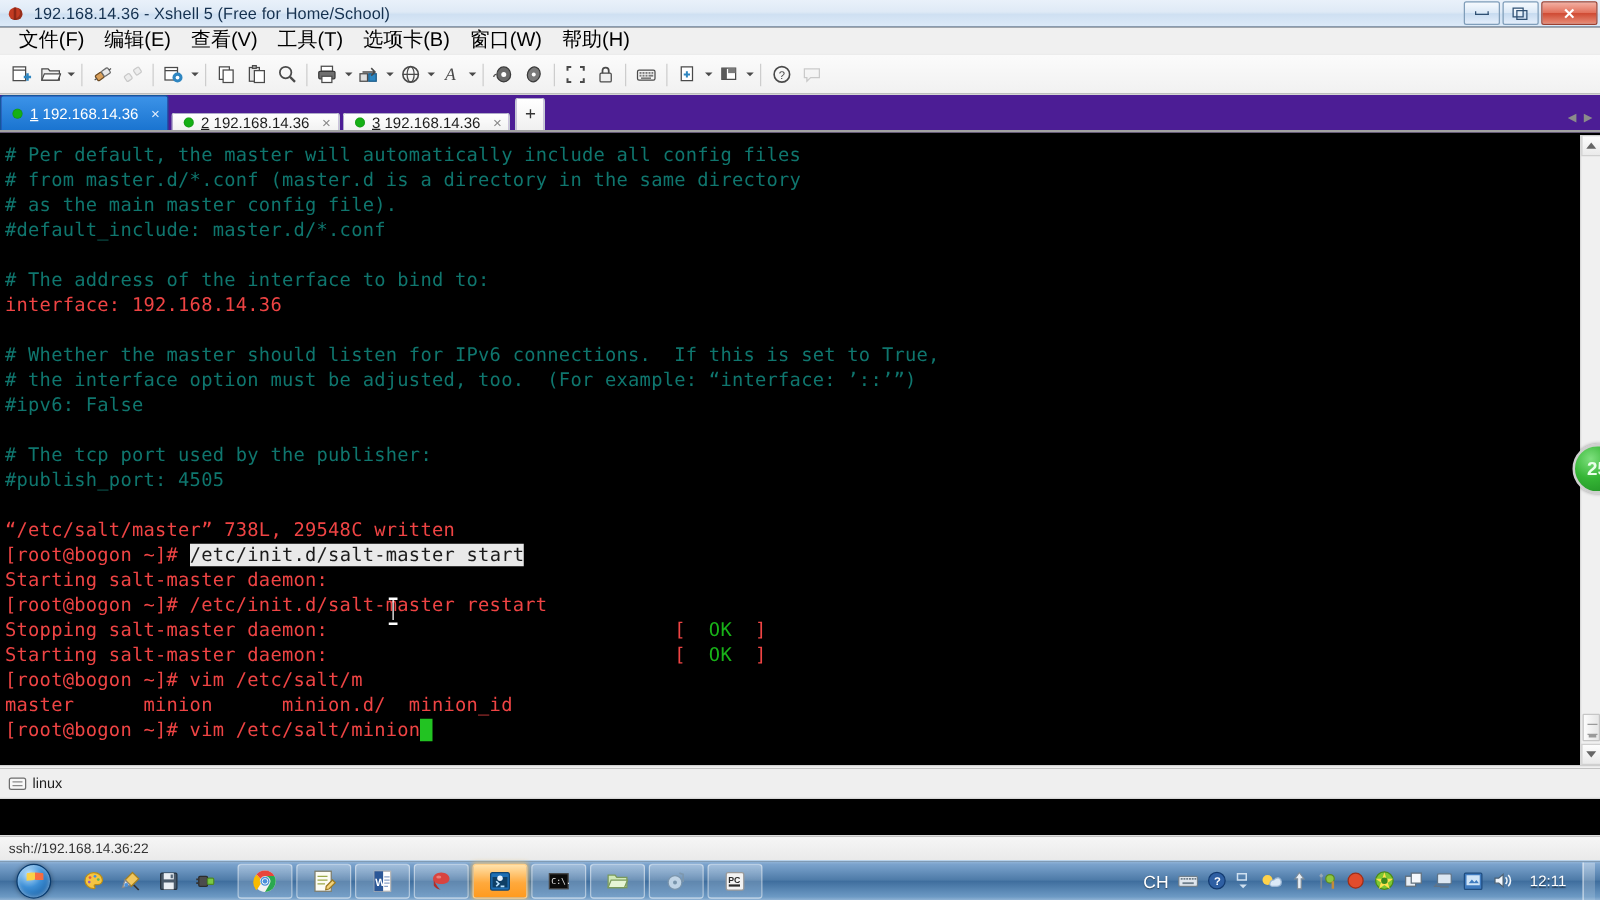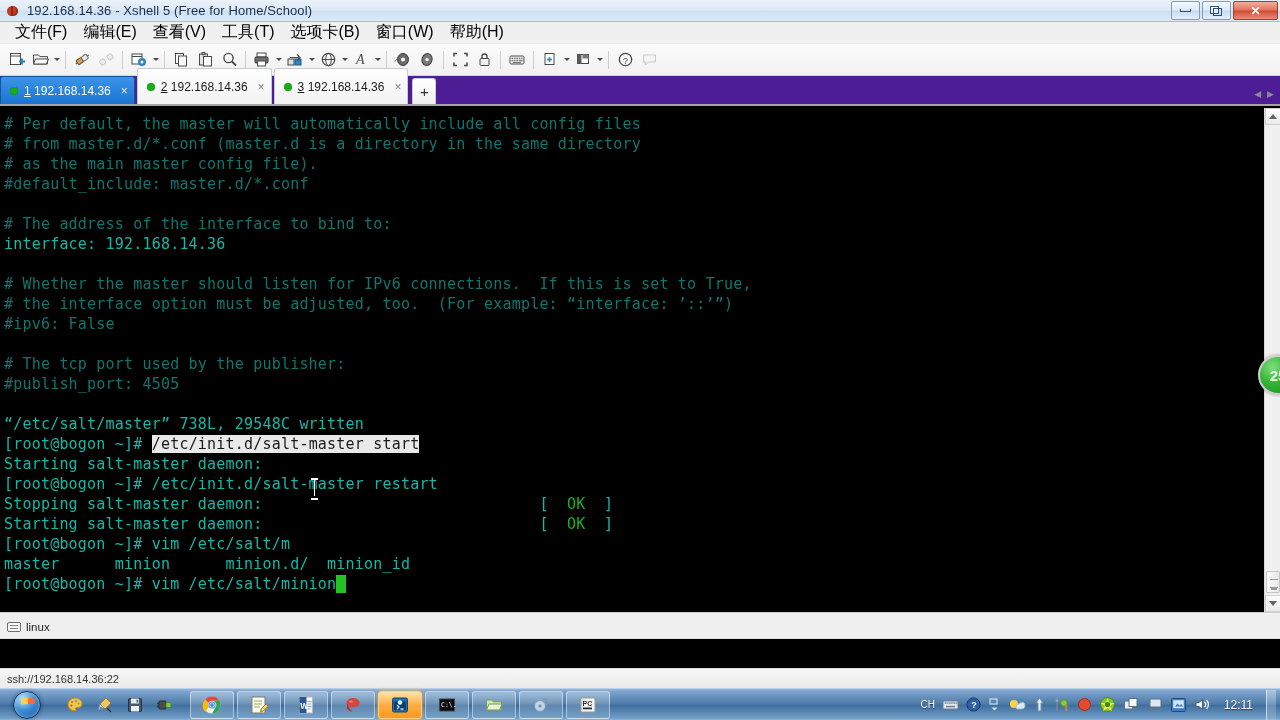--- a/index.html
+++ b/index.html
@@ -84,21 +84,21 @@
   .tb-btn svg { display: block; }
   .tb-btn.dim { opacity: .35; }
 
   
   .tabbar {
     position: absolute; left: 0; top: 76px; width: 1280px; height: 30px;
     background: #4c1d95; border-bottom: 2px solid #a3a3a3;
     display: flex; align-items: flex-end; padding-left: 0px;
   }
   .tab {
-    height: 36px; display: flex; align-items: center; gap: 6px;
+    height: 14px; display: flex; align-items: center; gap: 6px;
     padding: 0 6px 0 9px; margin-right: 2px;
     background: linear-gradient(to bottom,#ffffff 0%,#f2f2f2 100%);
     border: 1px solid #c5ccd3; border-bottom: none;
     border-radius: 3px 3px 0 0; font-size: 12px; color: #1b1b1b;
     white-space: nowrap; position: relative;
   }
   .tab.active {
     background: linear-gradient(to bottom,#3c93e8 0%,#1a74d0 100%);
     color: #fff; border-color: #14569c; height: 28px;
   }
@@ -120,21 +120,21 @@
   .terminal {
     position: absolute; left: 0; top: 108px; width: 1264px; height: 504px;
     background: #000; overflow: hidden;
     font-family: "DejaVu Sans Mono", "Liberation Mono", monospace;
     font-size: 15px; line-height: 20px; letter-spacing: .2px;
     padding: 6px 0 0 4px; color: #d8d8d8;
     white-space: pre;
   }
   .t-line { height: 20px; white-space: pre; }
   .c-cyan { color: #0f766e; }
-  .c-white { color: #14b8a6; }
+  .c-white { color: #ef4444; }
   .c-green { color: #18b218; }
   .sel { background: #e9e9e9; color: #1a1a1a; }
   .cursor-blk { background: #22c322; color: #22c322; }
 
   .ibeam {
     position: absolute; left: 313px; top: 478px; width: 3px; height: 20px; pointer-events: none;
   }
   .ibeam:before { content:""; position:absolute; left:1px; top:2px; width:1px; height:16px; background:#fff; }
   .ibeam:after  { content:""; position:absolute; left:-2px; top:0px; width:7px; height:2px; border-top:2px solid #fff; border-bottom:2px solid #fff; height:18px; border-left:none;border-right:none; }
 
@@ -645,21 +645,21 @@
       <div class="tapp">
         <svg width="22" height="22" viewBox="0 0 22 22">
             <rect x="4" y="4" width="14" height="14" rx="1.5" fill="#f3f3f3" stroke="#9a9a9a"></rect>
             <text x="5.6" y="12.2" font-family="Liberation Sans, sans-serif" font-size="7" font-weight="bold" fill="#2b2b2b">PC</text>
             <rect x="6" y="13.5" width="9" height="1.8" fill="#2b2b2b"></rect>
           </svg>
       </div>
     </div>
 
     <div class="tray">
-      <div class="ti" style="font-size:10px;color:#fff;text-shadow:0 1px 1px rgba(0,0,0,.5)">
+      <div class="ti" style="font-size:14px;color:#fff;text-shadow:0 1px 1px rgba(0,0,0,.5)">
           <span>CH</span>
         </div>
       <div class="ti">
         <svg width="17" height="13" viewBox="0 0 17 13">
             <rect x="1" y="3" width="15" height="8" rx="1" fill="#dfe6ed" stroke="#6f7f8c"></rect>
             <g fill="#6f7f8c">
               <rect x="2.6" y="4.4" width="1.5" height="1.4"></rect>
               <rect x="4.8" y="4.4" width="1.5" height="1.4"></rect>
               <rect x="7" y="4.4" width="1.5" height="1.4"></rect>
               <rect x="9.2" y="4.4" width="1.5" height="1.4"></rect>

